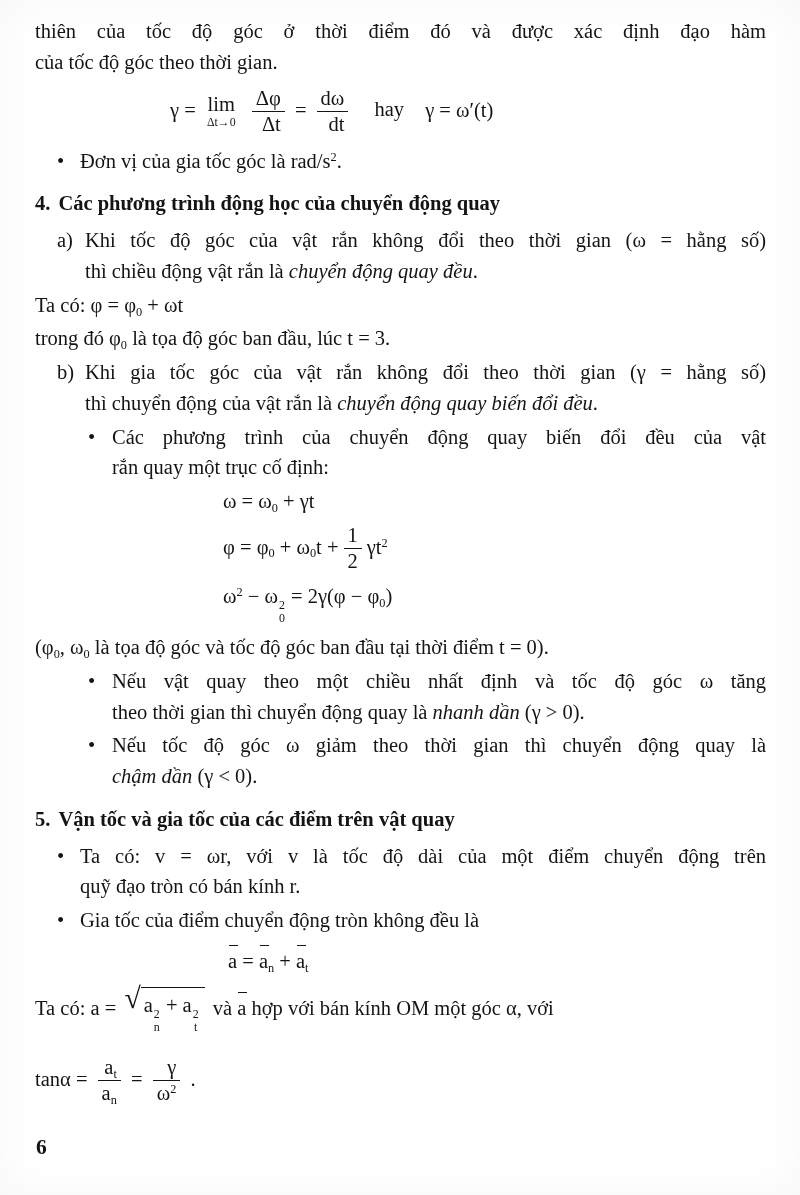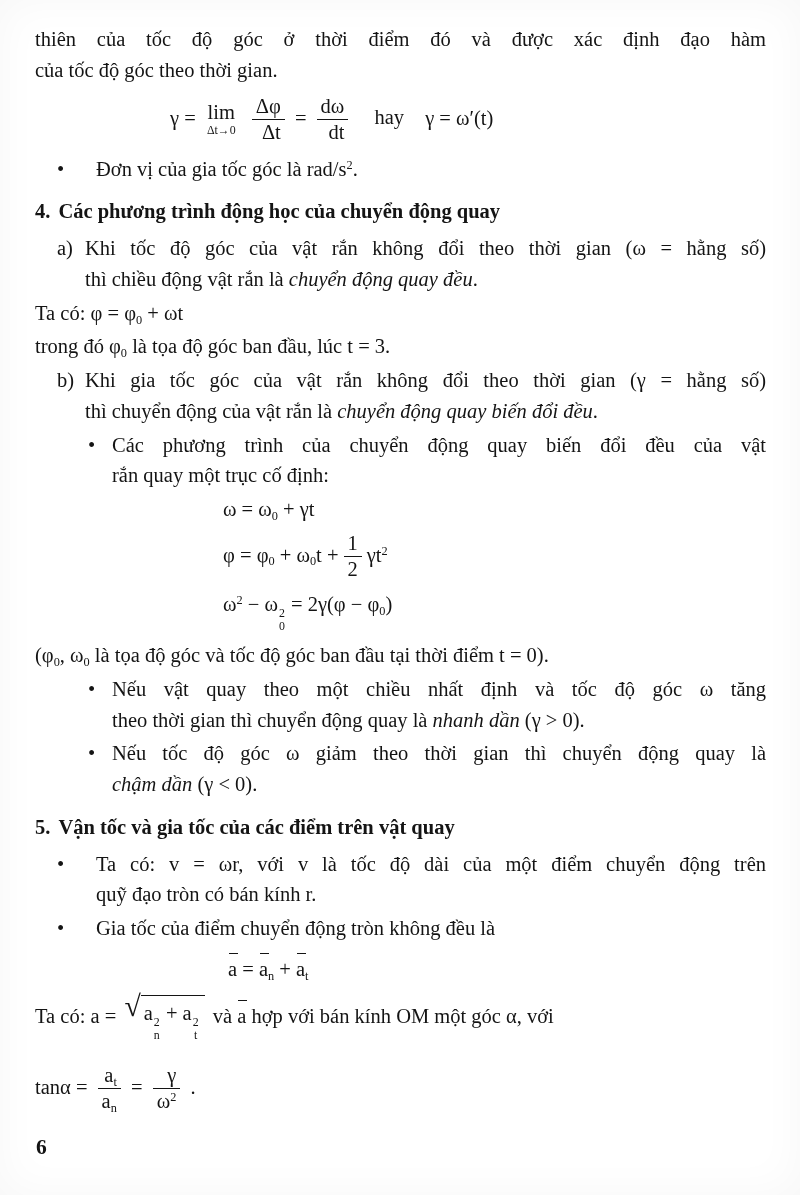--- a/index.html
+++ b/index.html
@@ -3,39 +3,39 @@
 <meta charset="utf-8">
 <style>
   * { box-sizing: border-box; }
   html,body { margin:0; padding:0; background:#e8e8e8; }
   .page {
     width:800px; height:1195px; margin:0 auto; position:relative; overflow:hidden;
     background:#ffffff; color:#141414;
     font-family:"Liberation Serif","DejaVu Serif",serif;
     font-size:20.5px; line-height:1.5;
     box-shadow: inset 0 0 45px rgba(0,0,0,0.035);
-    padding:24px 34px 0 35px;
+    padding:16px 34px 0 35px;
   }
   b { font-weight:400; }
   i { font-style:italic; }
   sub { font-size:0.6em; vertical-align:-0.3em; line-height:0; }
   sup { font-size:0.6em; vertical-align:0.55em; line-height:0; }
   .ind { margin-left:46px; }
   .block { margin:0 0 3px 0; }
   .line { min-height:30px; }
   .jfull { text-align:justify; text-align-last:justify; }
   .heading { font-weight:700; margin:12px 0 6px 0; }
   .h-num { margin-right:8px; }
   .flexrow { display:flex; align-items:flex-start; }
   .labeled { margin-left:22px; margin-bottom:3px; }
   .labeled .label { flex:none; width:28px; }
   .labeled .body { flex:1; }
   .bullet1 { margin-left:22px; margin-bottom:3px; }
   .bullet1 .marker { flex:none; width:23px; }
-  .bullet1 .body { flex:1;margin-left:16px; }
+  .bullet1 .body { flex:1; }
   .bullet2 { margin-left:53px; margin-bottom:3px; }
   .bullet2 .marker { flex:none; width:24px; }
   .bullet2 .body { flex:1; }
   
   .formula { margin:9px 0; }
   .f-gamma { margin-left:135px; }
   .eq { margin-left:188px; margin-bottom:7px; }
   .veq { margin-left:193px; margin:10px 0 10px 193px; }
   .frac { display:inline-block; text-align:right; vertical-align:middle; margin:0 5px; }
   .frac .num { display:block; padding:0 4px 1px 4px; border-bottom:1.7px solid #141414; line-height:1.15; }

